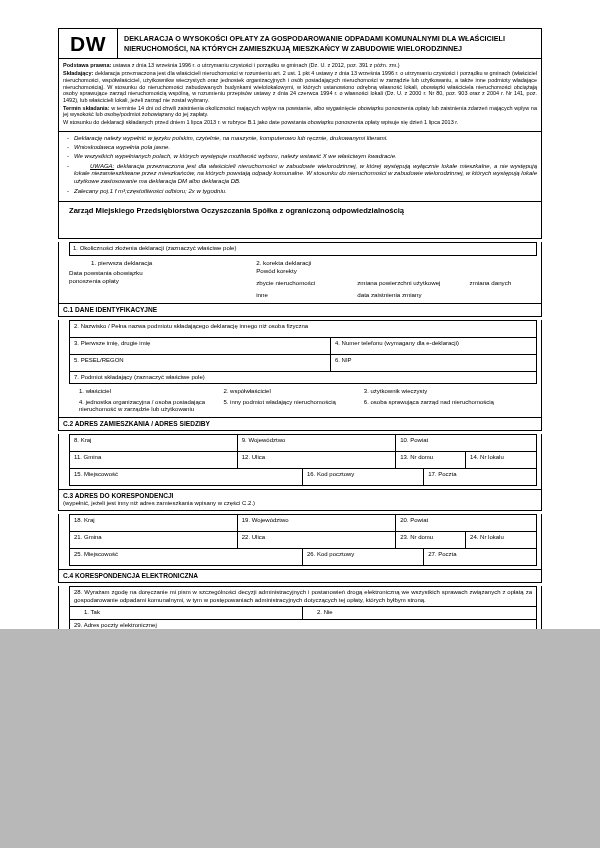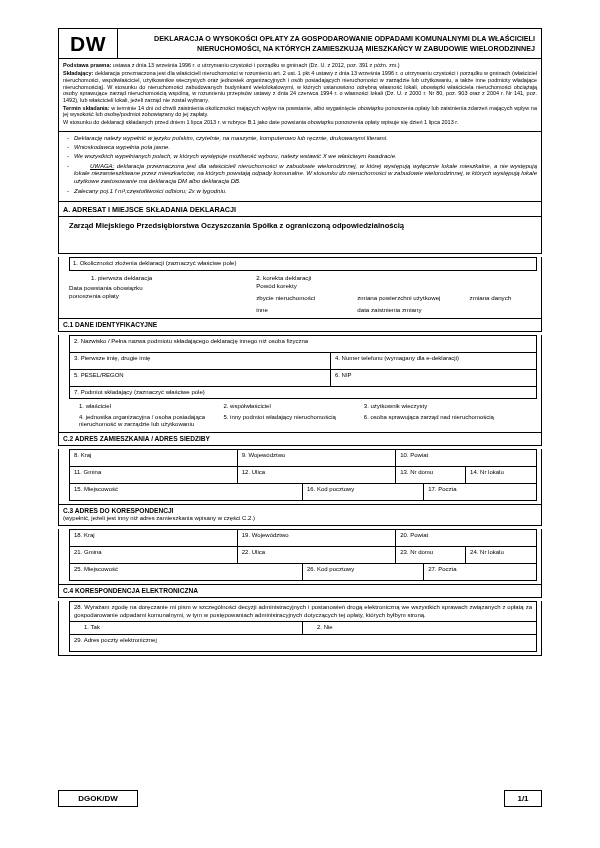--- a/index.html
+++ b/index.html
@@ -1,32 +1,32 @@
 <!DOCTYPE html>
 <html><head>
 <meta charset="utf-8">
 <style>
   html,body{margin:0;padding:0;background:#b8b8b8;}
   body{font-family:"Liberation Sans",sans-serif;}
   .page{
-    width:600px;height:848px;background:#ffffff;position:relative;
+    width:600px;height:629px;background:#ffffff;position:relative;
     box-sizing:border-box;overflow:hidden;
   }
   .sheet{
     position:absolute;left:58px;top:28px;width:484px;
     box-sizing:border-box;
     font-size:6.2px;line-height:1.25;color:#000;
   }
   .hdr{display:flex;border:1px solid #000;box-sizing:border-box;}
   .hdr .dw{
     width:58px;border-right:1px solid #000;display:flex;align-items:center;
     justify-content:center;font-size:21px;font-weight:bold;letter-spacing:.5px;
   }
   .hdr .title{
-    flex:1;display:flex;align-items:center;justify-content:center;text-align:right;
+    flex:1;display:flex;align-items:center;justify-content:center;text-align:left;
     font-weight:bold;font-size:7.2px;line-height:1.35;padding:5px 6px;
   }
   .legal{
     border:1px solid #000;border-top:none;padding:3px 4px 4px 4px;
     text-align:justify;font-size:5.5px;line-height:1.22;
   }
   .legal b{font-weight:bold;}
   .legal p{margin:0 0 1px 0;}
   .notes{
     border:1px solid #000;border-top:none;padding:3px 4px 4px 6px;
@@ -97,21 +97,20 @@
         <li><i>Deklarację należy wypełnić w języku polskim, czytelnie, na maszynie, komputerowo lub ręcznie, drukowanymi literami.</i></li>
         <li><i>Wnioskodawca wypełnia pola jasne.</i></li>
         <li><i>We wszystkich wypełnianych polach, w których występuje możliwość wyboru, należy wstawić X we właściwym kwadracie.</i></li>
         <li style="list-style:none;">
           <span style="display:inline-block;width:16px;"></span><u><i>UWAGA:</i></u><i> deklaracja przeznaczona jest dla właścicieli nieruchomości w zabudowie wielorodzinnej, w której  występują wyłącznie lokale mieszkalne, a nie występują lokale niezamieszkiwane przez mieszkańców, na których powstają odpady komunalne. W stosunku do nieruchomości w zabudowie wielorodzinnej, w których występują lokale użytkowe zastosowanie ma deklaracja DM albo deklaracja DB.</i>
         </li>
         <li style="margin-top:2px;"><i>Zalecany poj.1 f m³;częstotliwości odbioru; 2x w  tygodniu.</i></li>
       </ul>
     </div>
 
-    <div class="bar">A. ADRESAT I MIEJSCE SKŁADANIA DEKLARACJI</div>
     <div class="box addr">
       <div>Zarząd Miejskiego Przedsiębiorstwa Oczyszczania Spółka z ograniczoną odpowiedzialnością</div>
     </div>
 
     <div class="box">
       <div class="inset">
         <div class="cap">1. Okoliczności złożenia deklaracji (zaznaczyć właściwe pole)</div>
       </div>
       <div class="two" style="padding:0 4px 4px 10px;">
         <div style="width:40%;">

